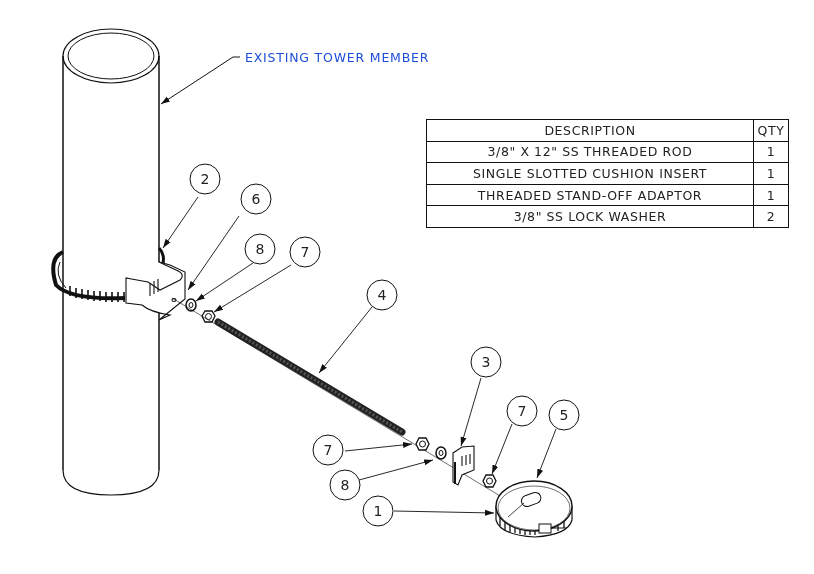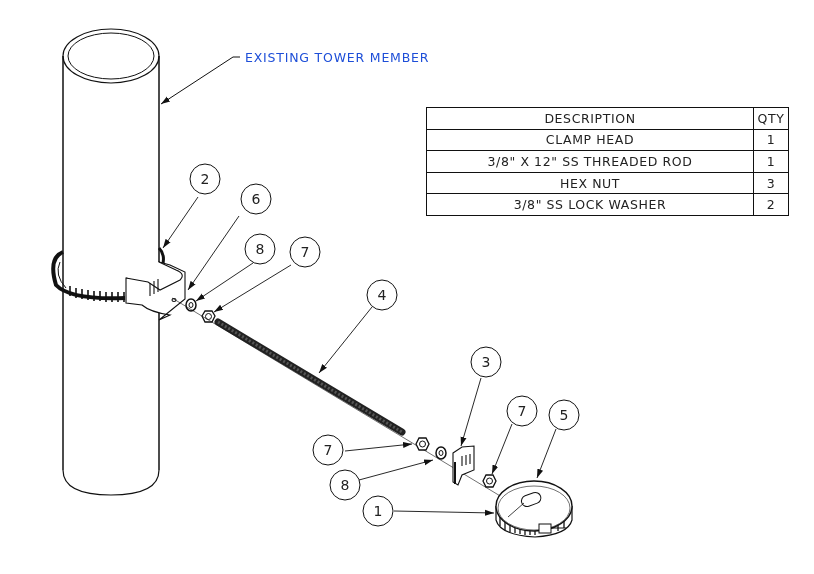--- a/index.html
+++ b/index.html
@@ -1,18 +1,18 @@
 <!DOCTYPE html>
 <html><head>
   <meta charset="utf-8">
   <style>
     html, body { margin: 0; padding: 0; background: #ffffff; }
     body { width: 814px; height: 574px; position: relative; overflow: hidden; font-family: "DejaVu Sans", sans-serif; }
     #drawing { position: absolute; left: 0; top: 0; width: 814px; height: 574px; }
-    .bom { position: absolute; left: 426px; top: 107px; border-collapse: collapse; font-family: "DejaVu Sans", sans-serif; font-size: 12.5px; color: #222; letter-spacing: 0.6px; }
+    .bom { position: absolute; left: 426px; top: 119px; border-collapse: collapse; font-family: "DejaVu Sans", sans-serif; font-size: 12.5px; color: #222; letter-spacing: 0.6px; }
     .bom td, .bom th { border: 1.3px solid #111; height: 20.6px; padding: 0; font-weight: normal; text-align: center; white-space: nowrap; }
     .bom .desc { width: 326px; }
     .bom .qty { width: 34px; margin-top: 28px; }
     .leader-label { position: absolute; left: 245px; top: 50px; font-size: 12.5px; color: #1d4ed8; letter-spacing: 0.8px; white-space: nowrap; }
     .balloon-text { font-family: "DejaVu Sans", sans-serif; font-size: 14px; fill: #222; }
   </style>
 </head>
 <body>
 
 <svg id="drawing" viewBox="0 0 814 574" xmlns="http://www.w3.org/2000/svg">
@@ -190,29 +190,29 @@
 
 <table class="bom">
   <thead>
     <tr>
       <th class="desc">DESCRIPTION</th>
       <th class="qty">QTY</th>
     </tr>
   </thead>
   <tbody>
     <tr>
-      <td class="desc">CLAMP HEAD</td>
-      <td class="qty">1</td>
-    </tr>
-    <tr>
       <td class="desc">3/8" X 12" SS THREADED ROD</td>
       <td class="qty">1</td>
     </tr>
     <tr>
-      <td class="desc">HEX NUT</td>
-      <td class="qty">3</td>
+      <td class="desc">SINGLE SLOTTED CUSHION INSERT</td>
+      <td class="qty">1</td>
+    </tr>
+    <tr>
+      <td class="desc">THREADED STAND-OFF ADAPTOR</td>
+      <td class="qty">1</td>
     </tr>
     <tr>
       <td class="desc">3/8" SS LOCK WASHER</td>
       <td class="qty">2</td>
     </tr>
   </tbody>
 </table>
 
 </body></html>

